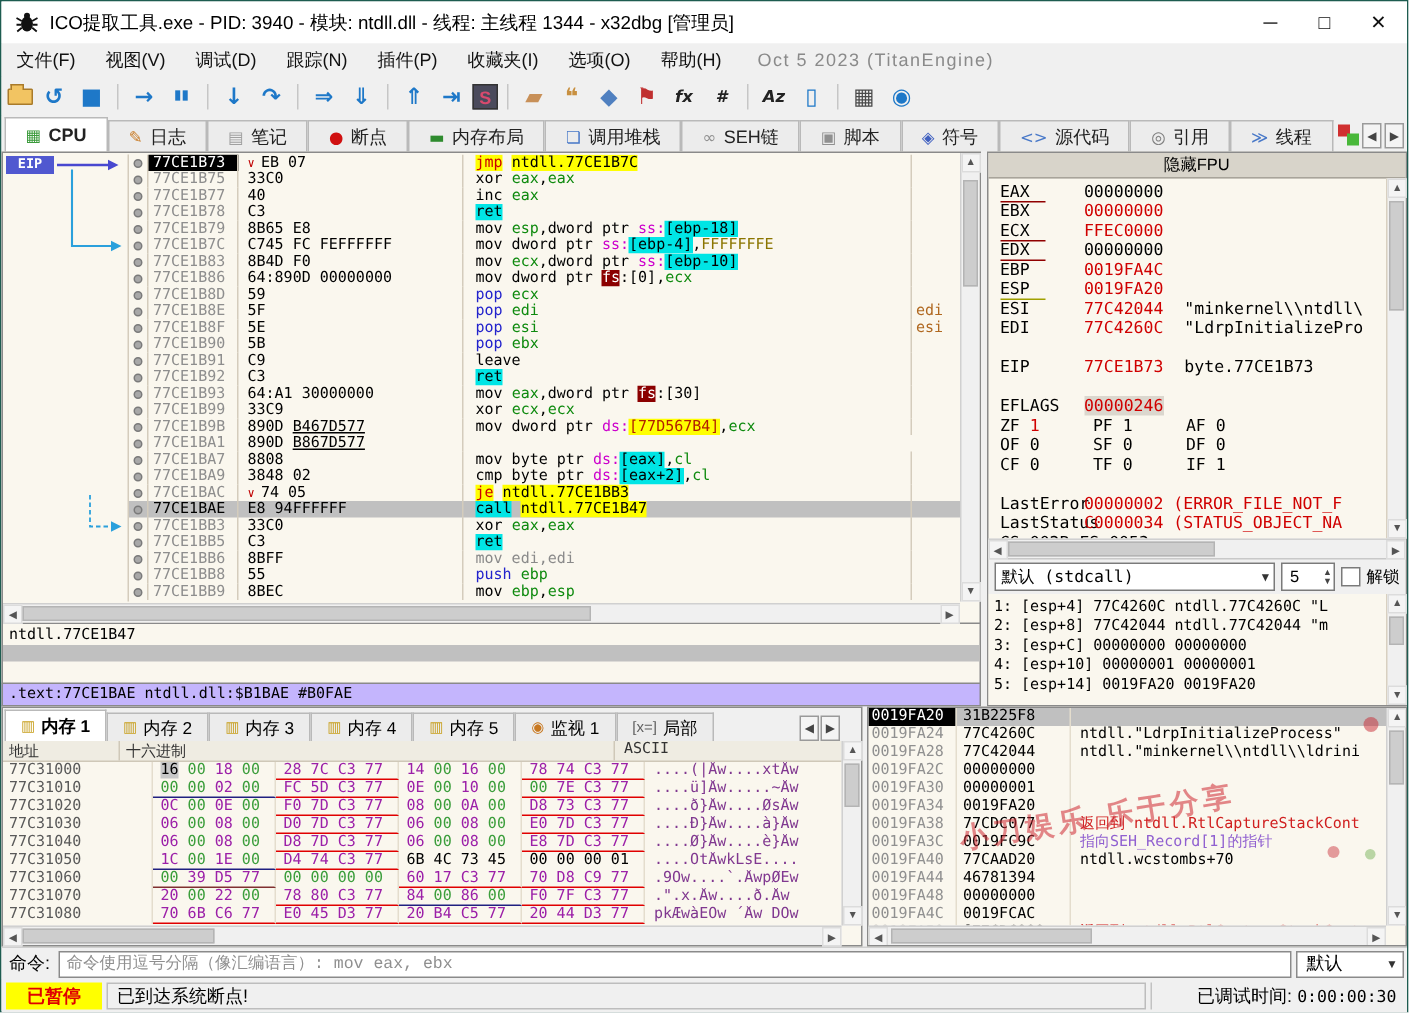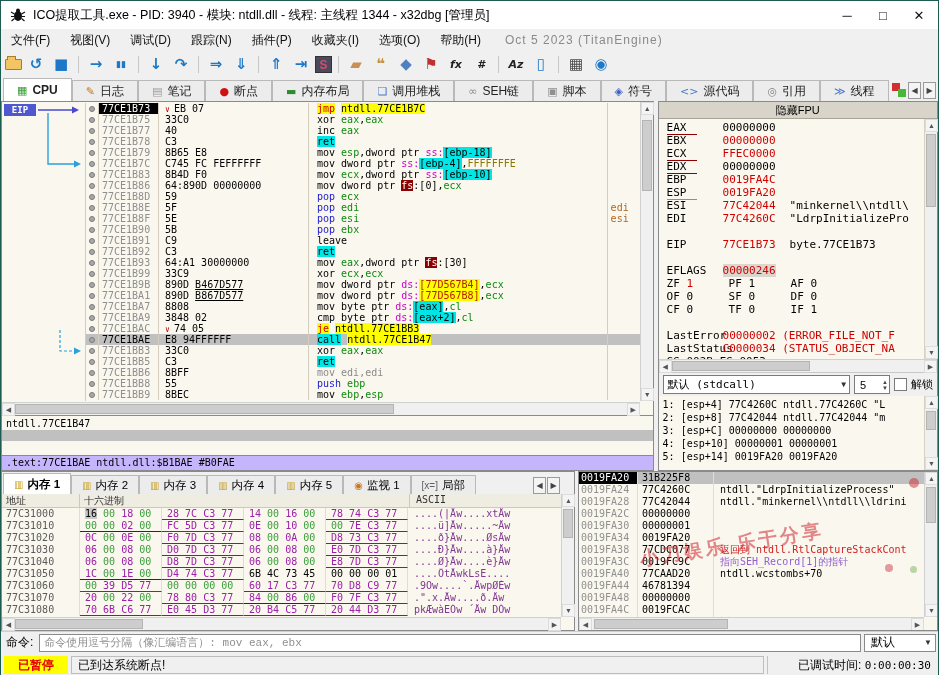--- a/index.html
+++ b/index.html
@@ -143,21 +143,21 @@
 .dtab.active{background:#fff;height:21px;font-weight:bold}
 .dticon{font-size:10px;font-style:normal}
 .dt-right{margin-left:auto;display:flex;gap:1px;padding-right:14px}
 .dump-head{height:14px;display:flex;background:#efece2;border-bottom:1px solid #cfc8b8;
   font-size:10px;font-family:"DejaVu Sans Mono",monospace;color:#333;flex:none}
 .dh-addr{width:78px;border-right:1px solid #cfc8b8;padding-left:4px}
 .dh-hex{width:330px;border-right:1px solid #cfc8b8;padding-left:4px}
 .dh-ascii{flex:1;padding-left:6px}
 .dump-body{flex:1;overflow:hidden;position:relative}
 .drow{display:flex;height:12px;line-height:12px;font-size:10px;font-family:"DejaVu Sans Mono",monospace;white-space:nowrap}
-.da{width:78px;flex:none;color:#5a5a5a;padding-left:4px;border-right:1px solid #e4ddcd}
+.da{width:100px;flex:none;color:#5a5a5a;padding-left:4px;border-right:1px solid #e4ddcd}
 .dg{width:82px;flex:none;padding-left:5px;border-right:1px solid #e4ddcd}
 .dg span{letter-spacing:0}
 .by-g{color:#3c9e3c}.by-p{color:#9c20a8}.by-k{color:#000}
 .u-red{border-bottom:1px solid #e00000}
 .u-blue{border-bottom:1px solid #202080}
 .u-dark{border-bottom:1px solid #803030}
 .bsel{background:#c8c8c8;color:#000 !important}
 .dascii{flex:1;padding-left:6px;color:#803890;overflow:hidden}
 .dump-vs{right:0;top:22px;bottom:13px}
 .dump-vs .sb-thumb{left:1px;right:1px;top:2px;height:30%}
@@ -186,21 +186,21 @@
 .cmdbar{height:22px;display:flex;align-items:center;background:#f0f0f0;padding:0 2px;gap:3px;flex:none;
   border-top:1px solid #cfcfcf}
 .cmdlbl{font-size:12px;padding:0 3px;white-space:nowrap}
 .cmdinput{flex:1;height:18px;border:1px solid #8a8a8a;background:#fff;font-size:11px;
   font-family:Liberation Mono, monospace;padding:0 4px;outline:none}
 .cmdinput::placeholder{color:#8f8f8f}
 .cmddd{width:72px;height:18px;background:#fff;border:1px solid #8a8a8a;display:flex;align-items:center;
   justify-content:space-between;font-size:12px;padding-left:6px}
 
 
-.statusbar{height:23px;display:flex;align-items:center;gap:3px;padding:2px 3px;flex:none;background:#f0f0f0}
+.statusbar{height:23px;display:flex;align-items:flex-start;gap:3px;padding:2px 3px;flex:none;background:#f0f0f0}
 .paused{width:64px;height:18px;background:#ffff00;color:#e00000;font-weight:bold;font-size:12px;
   text-align:center;line-height:18px;flex:none}
 .sbmsg{flex:1;height:18px;border:1px solid #bdbdbd;background:#f0f0f0;font-size:12px;
   line-height:17px;padding-left:6px;color:#000}
 .sbtime{width:168px;height:18px;border-left:1px solid #c2c2c2;font-size:12px;line-height:18px;
   text-align:right;padding-right:4px;white-space:nowrap}
 </style>
 </head>
 <body>
 
@@ -496,21 +496,20 @@
               <span class="dz-byt"><span class="t-pln">890D </span><span class="t-ul">B467D577</span></span>
               <span class="dz-ins"><span class="t-pln">mov dword ptr </span><span class="t-seg">ds:</span><span class="t-memyel">[77D567B4]</span><span class="t-pln">,</span><span class="t-reg">ecx</span></span>
               <span class="dz-cmt"></span>
             </div>
             <div class="dz-row">
               <span class="dz-dot">
                 <i></i>
               </span>
               <span class="dz-addr">77CE1BA1</span>
               <span class="dz-byt"><span class="t-pln">890D </span><span class="t-ul">B867D577</span></span>
-              <span class="dz-ins"><span class="t-pln">mov dword ptr </span><span class="t-seg">ds:</span><span class="t-memyel">[77D567B8]</span><span class="t-pln">,</span><span class="t-reg">ecx</span></span>
               <span class="dz-cmt"></span>
             </div>
             <div class="dz-row">
               <span class="dz-dot">
                 <i></i>
               </span>
               <span class="dz-addr">77CE1BA7</span>
               <span class="dz-byt"><span class="t-pln">8808</span></span>
               <span class="dz-ins"><span class="t-pln">mov byte ptr </span><span class="t-seg">ds:</span><span class="t-hlcyan">[eax]</span><span class="t-pln">,</span><span class="t-reg">cl</span></span>
               <span class="dz-cmt"></span>

